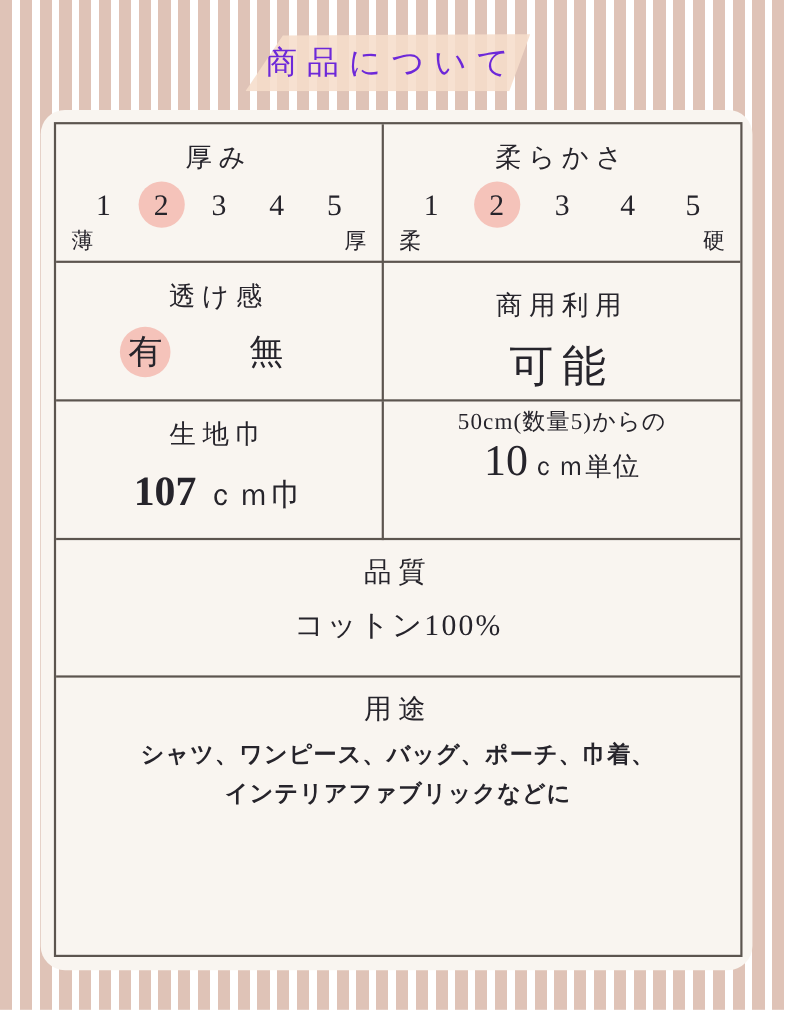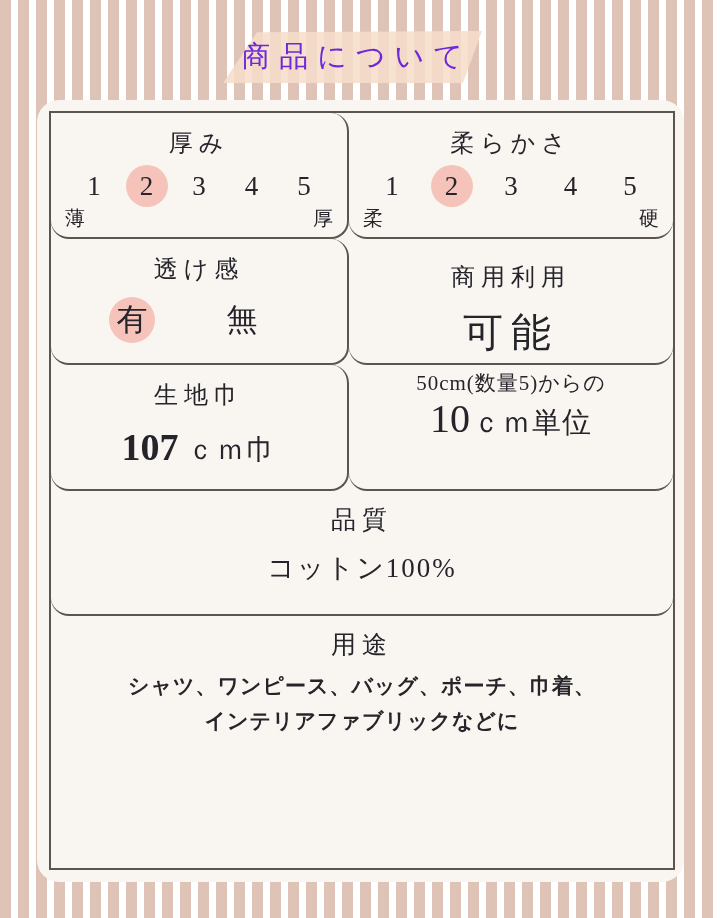--- a/index.html
+++ b/index.html
@@ -21,21 +21,21 @@
   }
   .ribbon-text{
     font-size:29px;letter-spacing:9px;color:#6d28d9;padding-left:9px;
   }
   .table{
     position:absolute;left:49px;top:111px;width:626px;height:759px;
     box-sizing:border-box;border:2px solid #5c554f;background:#f9f5f0;
     display:grid;grid-template-columns:298px 1fr;grid-template-rows:repeat(6,1fr);
   }
   .cell{
-    box-sizing:border-box;display:flex;flex-direction:column;align-items:center;border-radius:18px;
+    box-sizing:border-box;display:flex;flex-direction:column;align-items:center;
   }
   .bb{border-bottom:2px solid #5c554f;}
   .br{border-right:2px solid #5c554f;}
   .span2{grid-column:1 / 3;}
   .cell-label{font-size:24px;letter-spacing:6px;margin-top:14px;}
   
   .scale-row{
     display:flex;justify-content:space-between;align-items:center;
     width:100%;box-sizing:border-box;padding:0 22px;margin-top:6px;
   }
@@ -59,21 +59,21 @@
   }
   .opt.circled{background:#f5c3ba;border-radius:50%;}
   
   .big-value{font-size:40px;letter-spacing:8px;margin-top:12px;}
   .width-row{display:flex;align-items:flex-end;gap:8px;margin-top:14px;}
   .width-number{font-size:38px;font-weight:600;}
   .width-unit{font-size:28px;letter-spacing:2px;}
   .unit-note{font-size:21px;margin-top:4px;letter-spacing:1px;}
   .unit-row{display:flex;align-items:baseline;gap:2px;margin-top:-2px;}
   .unit-number{font-size:40px;font-weight:400;}
-  .unit-unit{font-size:29px;letter-spacing:1px;}
+  .unit-unit{font-size:24px;letter-spacing:1px;}
   .wide-label{font-size:25px;letter-spacing:6px;margin-top:12px;}
   .wide-value{font-size:27px;letter-spacing:2px;margin-top:14px;}
   .origin-value{font-size:32px;letter-spacing:6px;margin-top:12px;font-weight:600;}
   .uses-line{font-size:21px;font-weight:600;letter-spacing:1px;line-height:35px;}
   .uses-block{margin-top:8px;text-align:center;}
 </style>
 </head>
 <body>
 
 <div class="ribbon">

